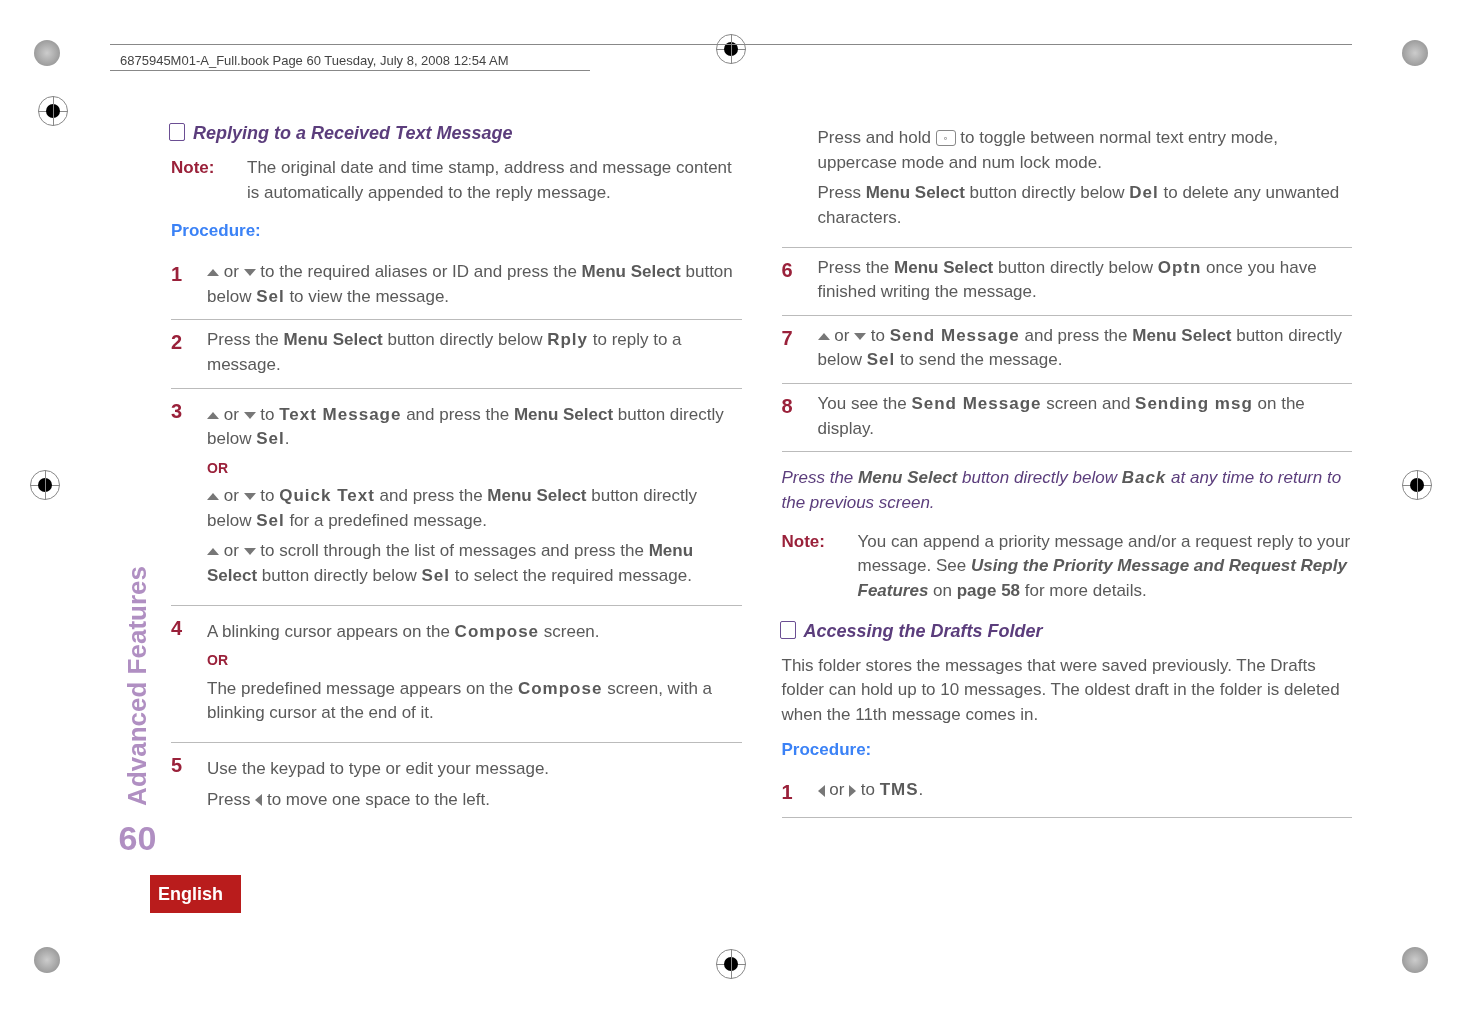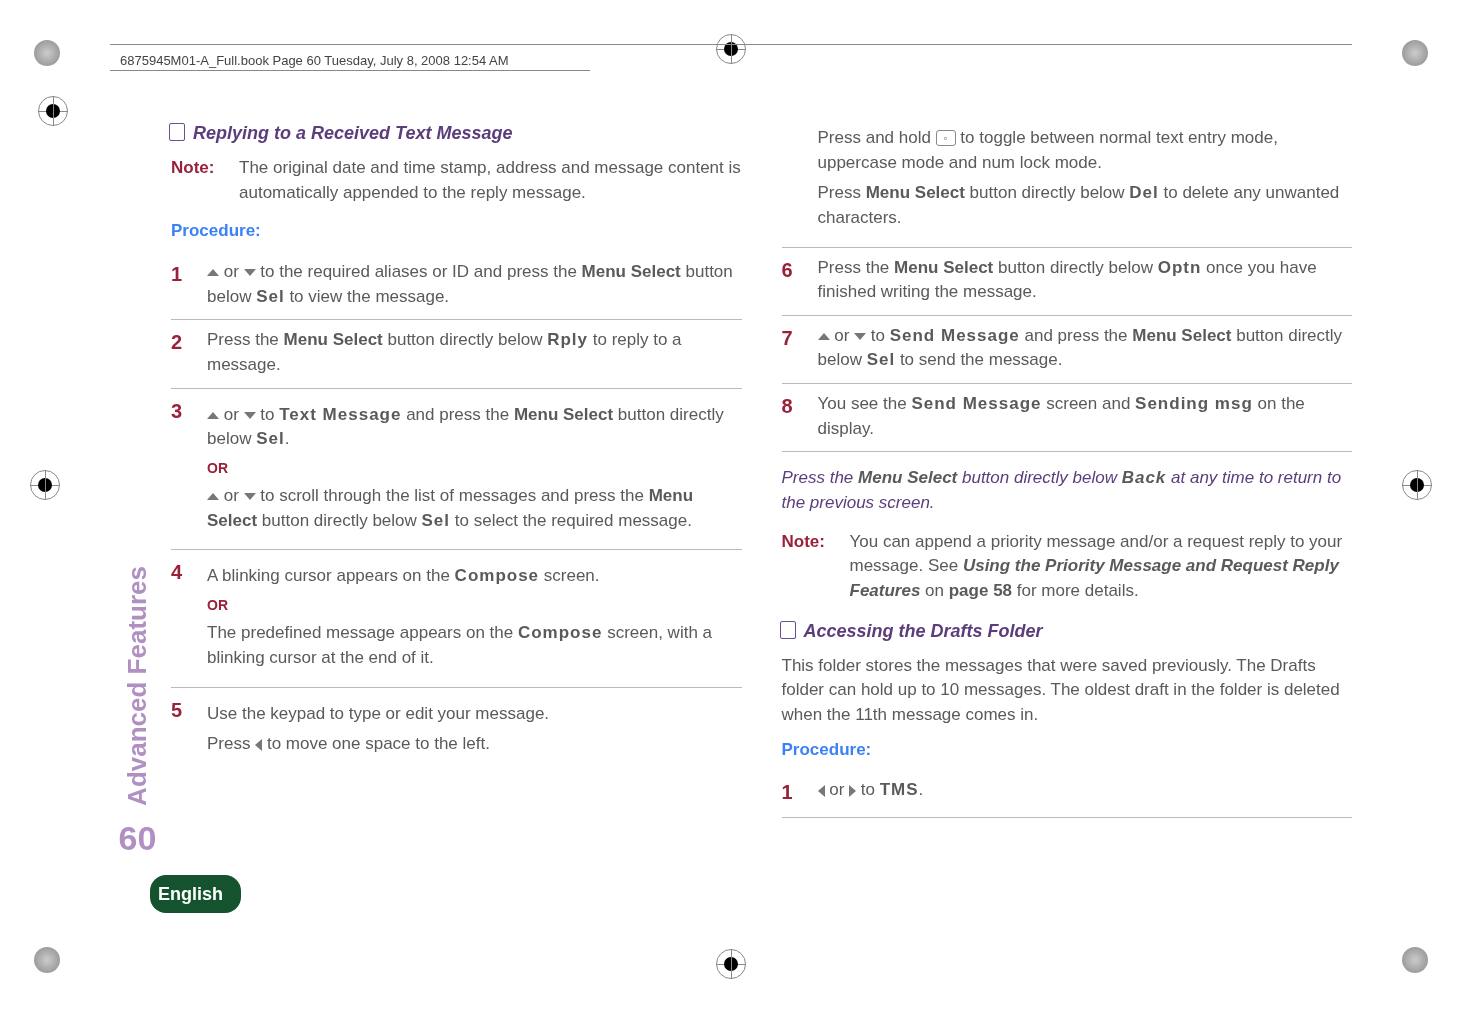--- a/index.html
+++ b/index.html
@@ -72,35 +72,35 @@
     font-weight:bold;
     font-size:18px;
     display:flex; align-items:center; gap:8px;
     margin-bottom:10px;
   }
   .sec-icon {
     width:14px;height:16px;border:1.5px solid #6b4e93;border-radius:2px;
     position:relative; display:inline-block;
   }
   .sec-icon::after{content:'';position:absolute;border:1.5px solid #6b4e93;border-radius:2px;width:14px;height:16px;left:-3px;top:-3px;background:#fff;}
-  .note-row { display:flex; gap:20px; margin-bottom:14px; }
+  .note-row { display:flex; gap:28px; margin-bottom:14px; }
   .note-label { color:#9a213a; font-weight:bold; min-width:48px; }
   .proc-label { color:#3b82f6; font-weight:bold; margin-bottom:8px; }
   .step { border-bottom:1px solid #bbb; padding:8px 0 10px 0; }
   .step-last { border-bottom:1px solid #bbb; padding:8px 0 10px 0; }
   .step-row { display:flex; gap:14px; align-items:flex-start; }
   .step-num { color:#9a213a; font-weight:bold; font-size:20px; min-width:22px; }
   .step-body { flex:1; }
   .or { color:#9a213a; font-weight:bold; font-size:14px; }
   .bold { font-weight:bold; color:#5a5a5a; }
   .ui  { font-family: Verdana, sans-serif; font-weight:bold; color:#5a5a5a; letter-spacing:1px; }
   .foot {
     position:absolute; left:150px; bottom:100px;
-    background:#14532d; color:#fff; font-weight:bold;
-    padding:6px 18px 6px 8px; font-size:18px;border-radius:16px;
+    background:#b91c1c; color:#fff; font-weight:bold;
+    padding:6px 18px 6px 8px; font-size:18px;
   }
   .keycap {
     display:inline-block; border:1px solid #888; border-radius:3px;
     padding:0 4px; font-size:12px; vertical-align:middle; line-height:14px;
     position:relative; top:-1px; min-width:20px; text-align:center;
   }
   .arrow-u::before{content:'';display:inline-block;width:0;height:0;border-left:6px solid transparent;border-right:6px solid transparent;border-bottom:7px solid #777;vertical-align:middle;}
   .arrow-d::before{content:'';display:inline-block;width:0;height:0;border-left:6px solid transparent;border-right:6px solid transparent;border-top:7px solid #777;vertical-align:middle;}
   .arrow-l::before{content:'';display:inline-block;width:0;height:0;border-top:6px solid transparent;border-bottom:6px solid transparent;border-right:7px solid #777;vertical-align:middle;}
   .arrow-r::before{content:'';display:inline-block;width:0;height:0;border-top:6px solid transparent;border-bottom:6px solid transparent;border-left:7px solid #777;vertical-align:middle;}
@@ -195,20 +195,23 @@
 
       <div class="step">
           <div class="step-row">
         <div class="step-num">3</div>
         <div class="step-body">
           <div class="para">
             <span class="arrow-u"></span><span> or </span><span class="arrow-d"></span><span> to </span><span class="ui">Text Message</span><span> and press the </span><span class="bold">Menu Select</span><span> button directly below </span><span class="ui">Sel</span><span>.</span>
           </div>
           <div class="or">OR</div>
           <div class="para">
+            <span class="arrow-u"></span><span> or </span><span class="arrow-d"></span><span> to </span><span class="ui">Quick Text</span><span> and press the </span><span class="bold">Menu Select</span><span> button directly below </span><span class="ui">Sel</span><span> for a predefined message.</span>
+          </div>
+          <div class="para">
             <span class="arrow-u"></span><span> or </span><span class="arrow-d"></span><span> to scroll through the list of messages and press the </span><span class="bold">Menu Select</span><span> button directly below </span><span class="ui">Sel</span><span> to select the required message.</span>
           </div>
         </div>
       </div>
         </div>
 
       <div class="step">
           <div class="step-row">
         <div class="step-num">4</div>
         <div class="step-body">

